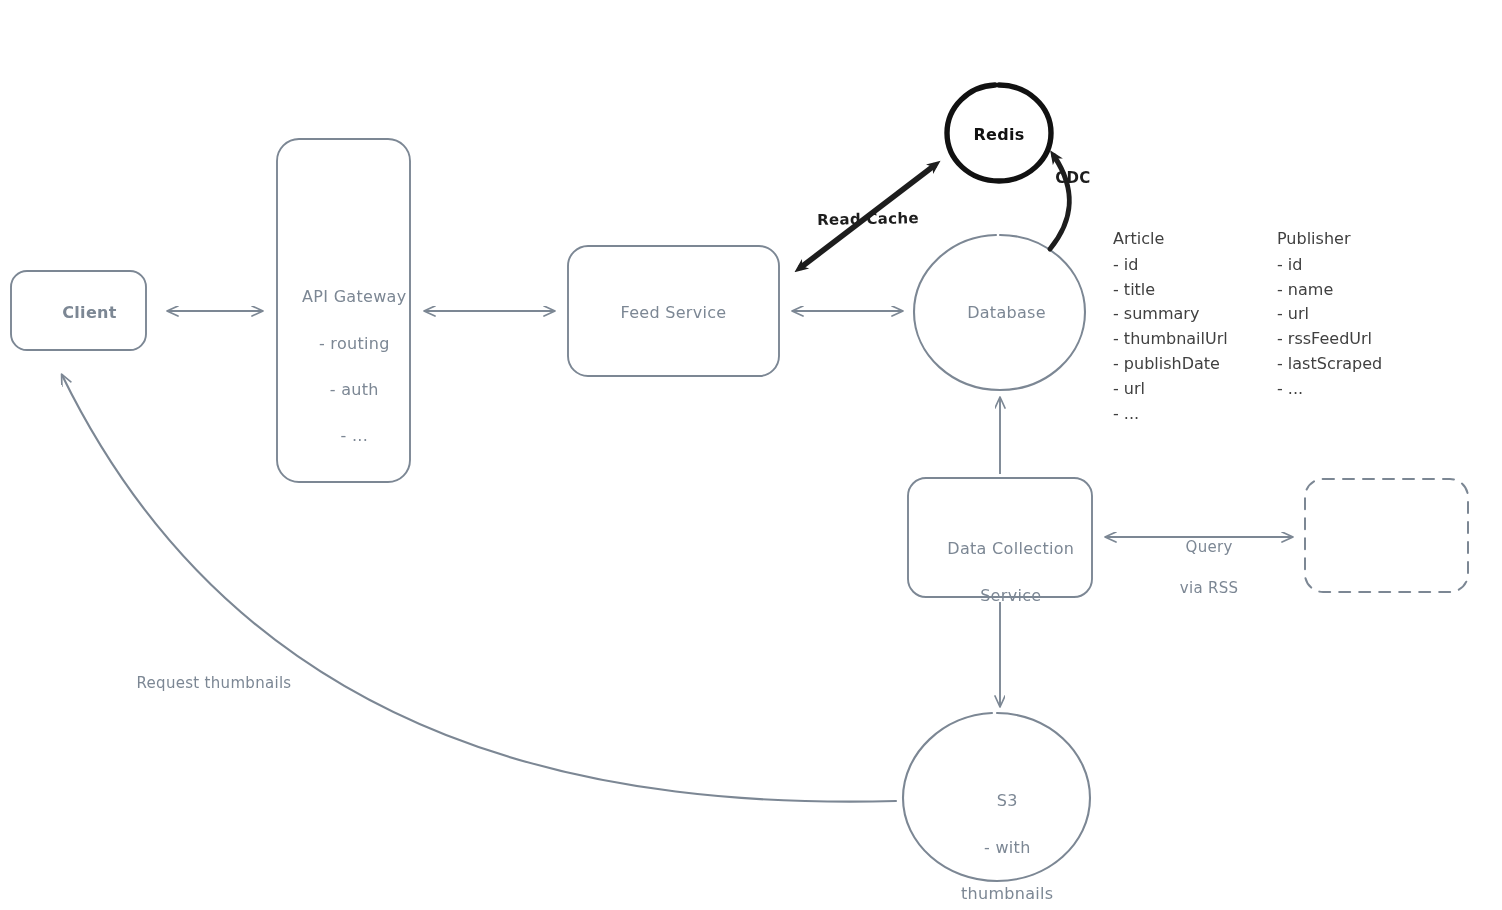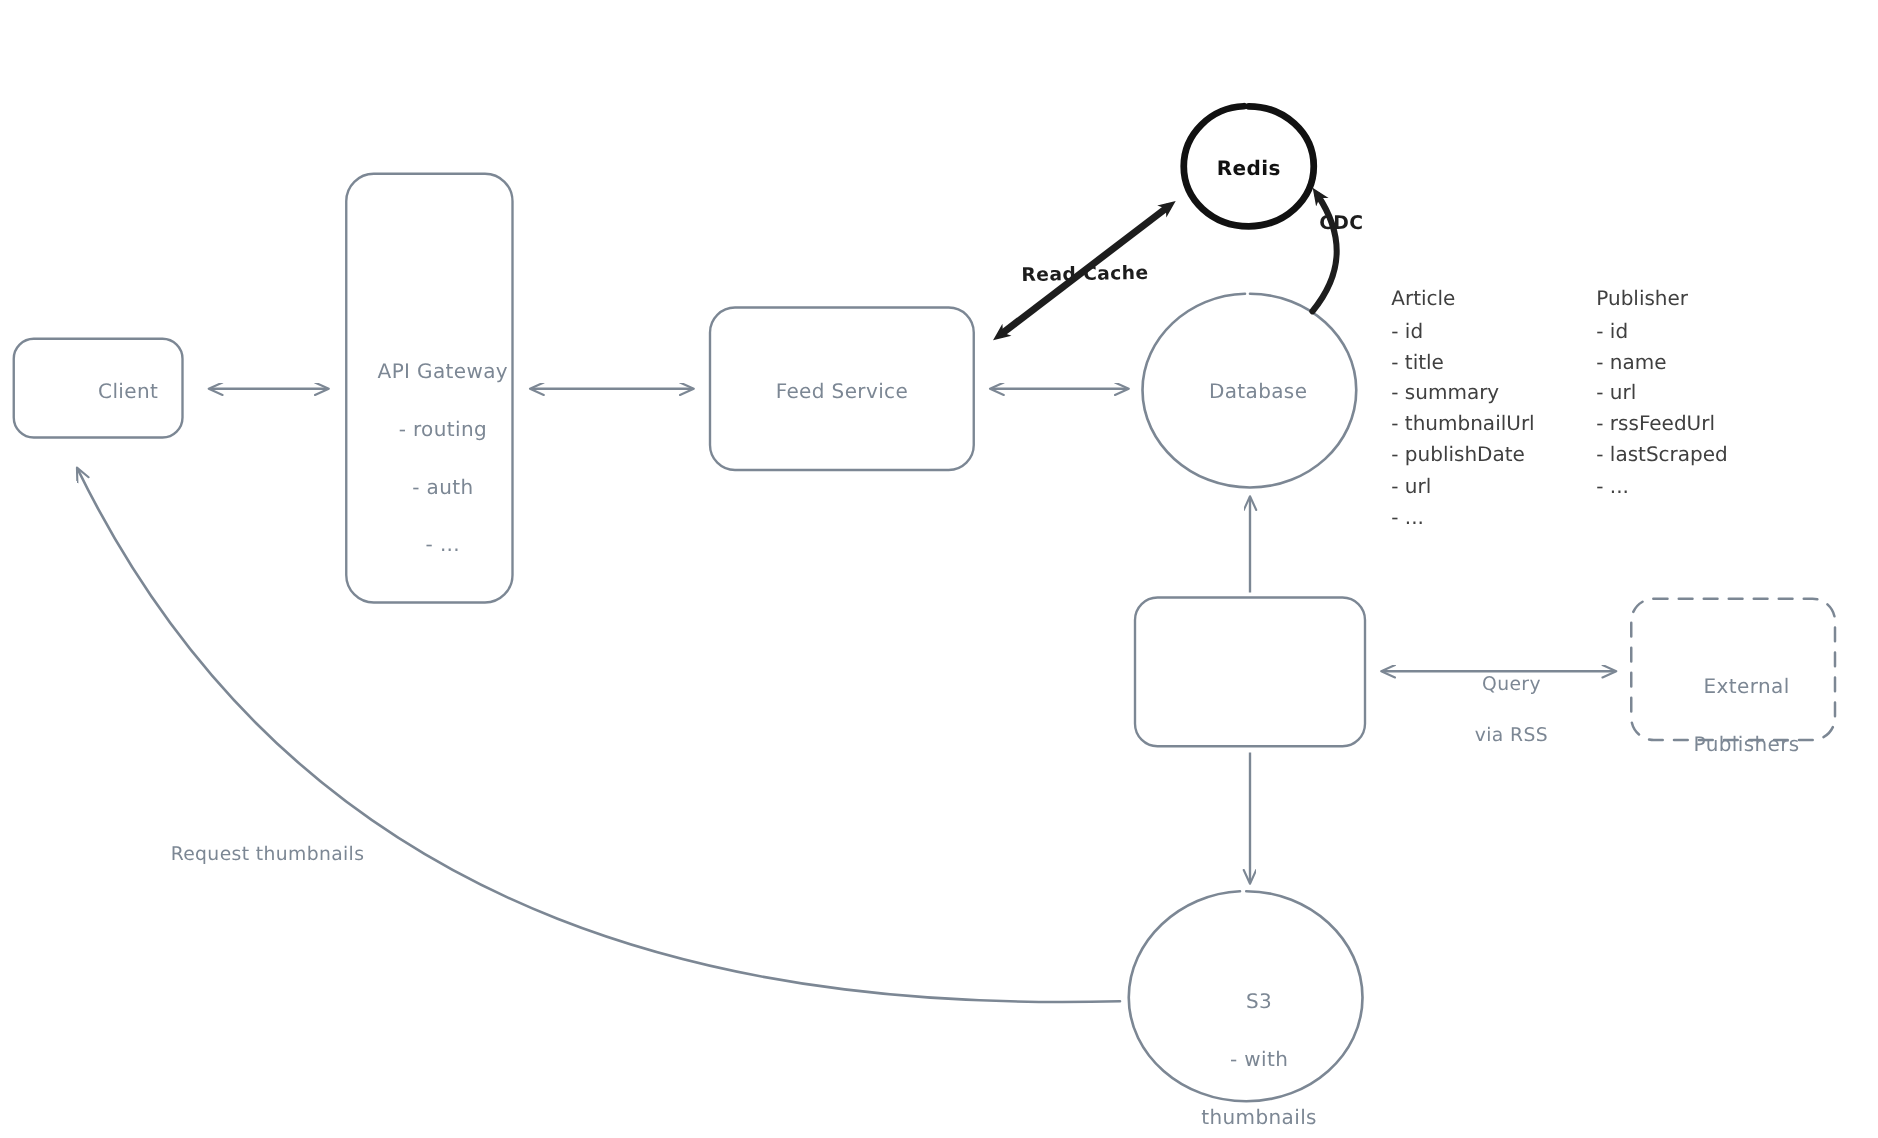--- a/index.html
+++ b/index.html
@@ -173,40 +173,40 @@
 
     <g>
       <line x1="1000" y1="602" x2="1000" y2="706" stroke="#7c8794" stroke-width="1.9" marker-end="url(#arrow-gray)"></line>
     </g>
 
     <g>
       <path d="M896,801 C620,808 250,760 62,375" fill="none" stroke="#7c8794" stroke-width="2.1" stroke-linecap="round" marker-end="url(#arrow-gray)"></path>
     </g>
   </svg>
 
-  <div class="node-label" style="left:24px; top:301px; width:157px;">Client</div>
+  <div class="node-label" style="left:11px; top:301px; width:157px;font-weight:bold;">Client</div>
 
   <div class="node-label" style="left:277px; top:262px; width:133px;">
     <span>API Gateway</span><br>
     <span>- routing</span><br>
     <span>- auth</span><br>
     <span>- ...</span>
   </div>
 
   <div class="node-label" style="left:568px; top:301px; width:211px;">Feed Service</div>
 
   <div class="node-label redis-label" style="left:947px; top:123px; width:104px;">Redis</div>
 
   <div class="node-label" style="left:880px; top:301px; width:171px;padding-left:41px;">Database</div>
 
-
-  <div class="node-label" style="left:1305px; top:514px; width:163px;">
-    <span>External</span><br>
-    <span>Publishers</span>
-  </div>
+  <div class="node-label" style="left:908px; top:514px; width:184px;">
+    <span>Data Collection</span><br>
+    <span>Service</span>
+  </div>
+
 
   <div class="node-label" style="left:903px; top:766px; width:187px;">
     <span>S3</span><br>
     <span>- with</span><br>
     <span>thumbnails</span>
   </div>
 
   <div class="edge-label dark" style="left:793px; top:209px; width:150px; transform:rotate(-1deg);">Read Cache</div>
 
   <div class="edge-label dark" style="left:1044px; top:168px; width:58px;">CDC</div>

